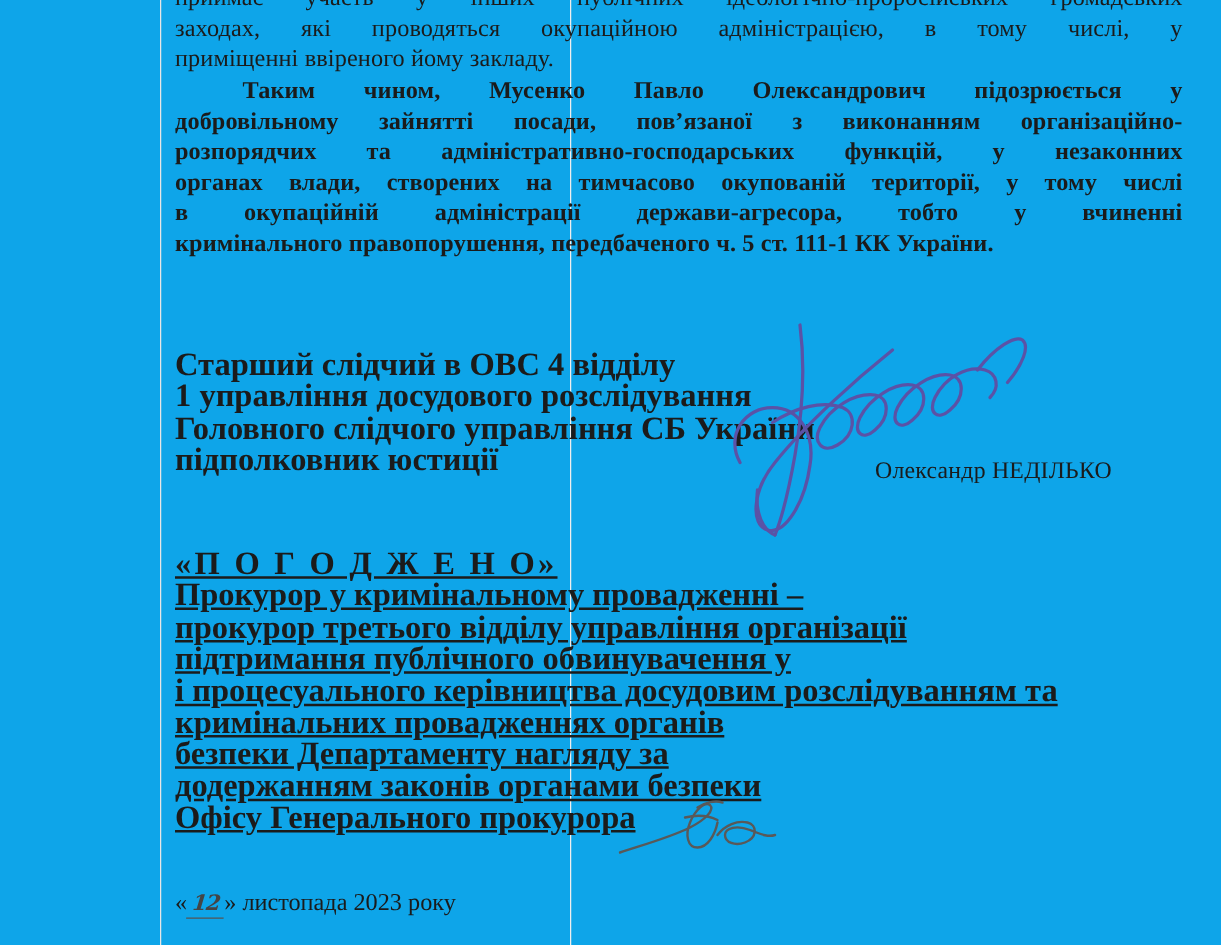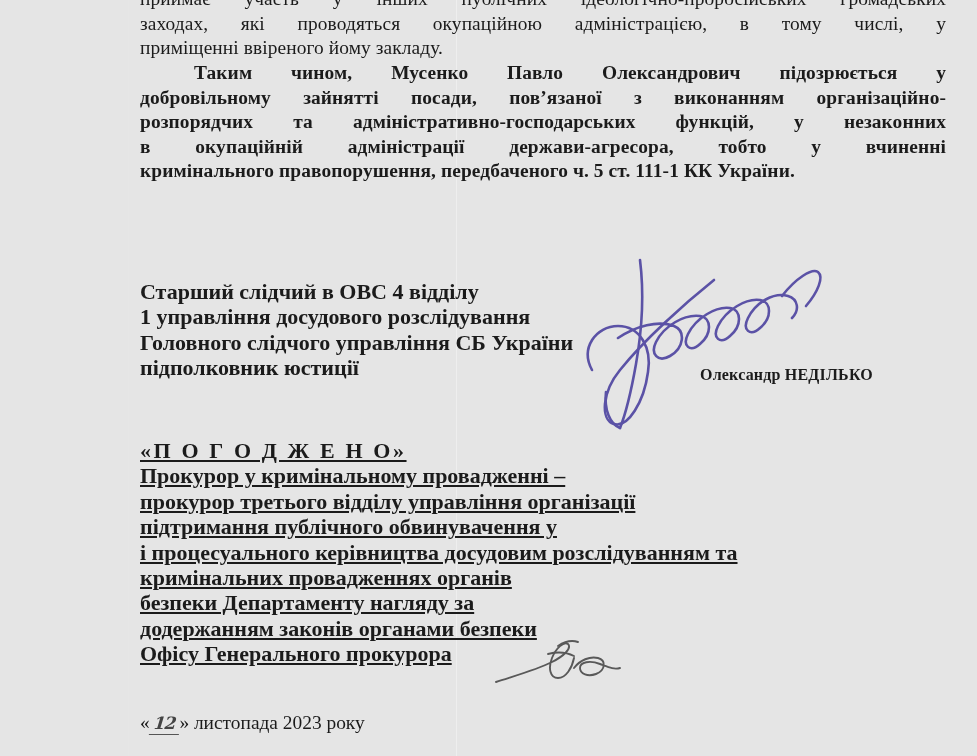--- a/index.html
+++ b/index.html
@@ -4,21 +4,21 @@
 <style>
   html, body {
     margin: 0;
     padding: 0;
     background: #ffffff;
   }
   #page {
     position: relative;
     width: 977px;
     height: 756px;
-    background: #e5e5e5;
+    background: #0ea5e9;
     overflow: hidden;
     font-family: "Liberation Serif", "DejaVu Serif", serif;
     color: #1b1b1b;
   }
 
   
   .fold {
     position: absolute;
     top: 0;
     bottom: 0;
@@ -54,30 +54,30 @@
     position: absolute;
     left: 140px;
     top: -13px;
     width: 806px;
   }
 
   .block {
     position: absolute;
     left: 140px;
     font-weight: bold;
-    font-size: 22px;
+    font-size: 26px;
     line-height: 25.4px;
     white-space: nowrap;
   }
   .block .ln { display: block; }
 
   .name-right {
     position: absolute;
-    font-weight: bold;
-    font-size: 16px;
+    font-weight: normal;
+    font-size: 19px;
     white-space: nowrap;
     letter-spacing: 0.2px;
   }
 
   .pogodzheno {
     letter-spacing: 2.6px;
   }
 
   .date-line {
     position: absolute;
@@ -120,20 +120,21 @@
       <span style="display: block; text-align: justify; text-align-last: justify;">заходах, які проводяться окупаційною адміністрацією, в тому числі, у</span>
       <span class="lastline" style="display: block; text-align: center; text-align-last: left;">приміщенні ввіреного йому закладу.</span>
     </p>
   </div>
 
   <div class="doc-body" style="top:61px;">
     <p class="para bold">
       <span style="display: block; text-align: justify; text-align-last: justify; text-indent: 54px;">Таким чином, Мусенко Павло Олександрович підозрюється у</span>
       <span style="display: block; text-align: justify; text-align-last: justify;">добровільному зайнятті посади, пов’язаної з виконанням організаційно-</span>
       <span style="display: block; text-align: justify; text-align-last: justify;">розпорядчих та адміністративно-господарських функцій, у незаконних</span>
+      <span style="display: block; text-align: justify; text-align-last: justify;">органах влади, створених на тимчасово окупованій території, у тому числі</span>
       <span style="display: block; text-align: justify; text-align-last: justify;">в окупаційній адміністрації держави-агресора, тобто у вчиненні</span>
       <span class="lastline" style="display: block; text-align: left; text-align-last: left;">кримінального правопорушення, передбаченого ч. 5 ст. 111-1 КК України.</span>
     </p>
   </div>
 
   <div class="block" style="top:279px;">
     <span class="ln">Старший слідчий в ОВС 4 відділу</span>
     <span class="ln">1 управління досудового розслідування</span>
     <span class="ln">Головного слідчого управління СБ України</span>
     <span class="ln">підполковник юстиції</span>

